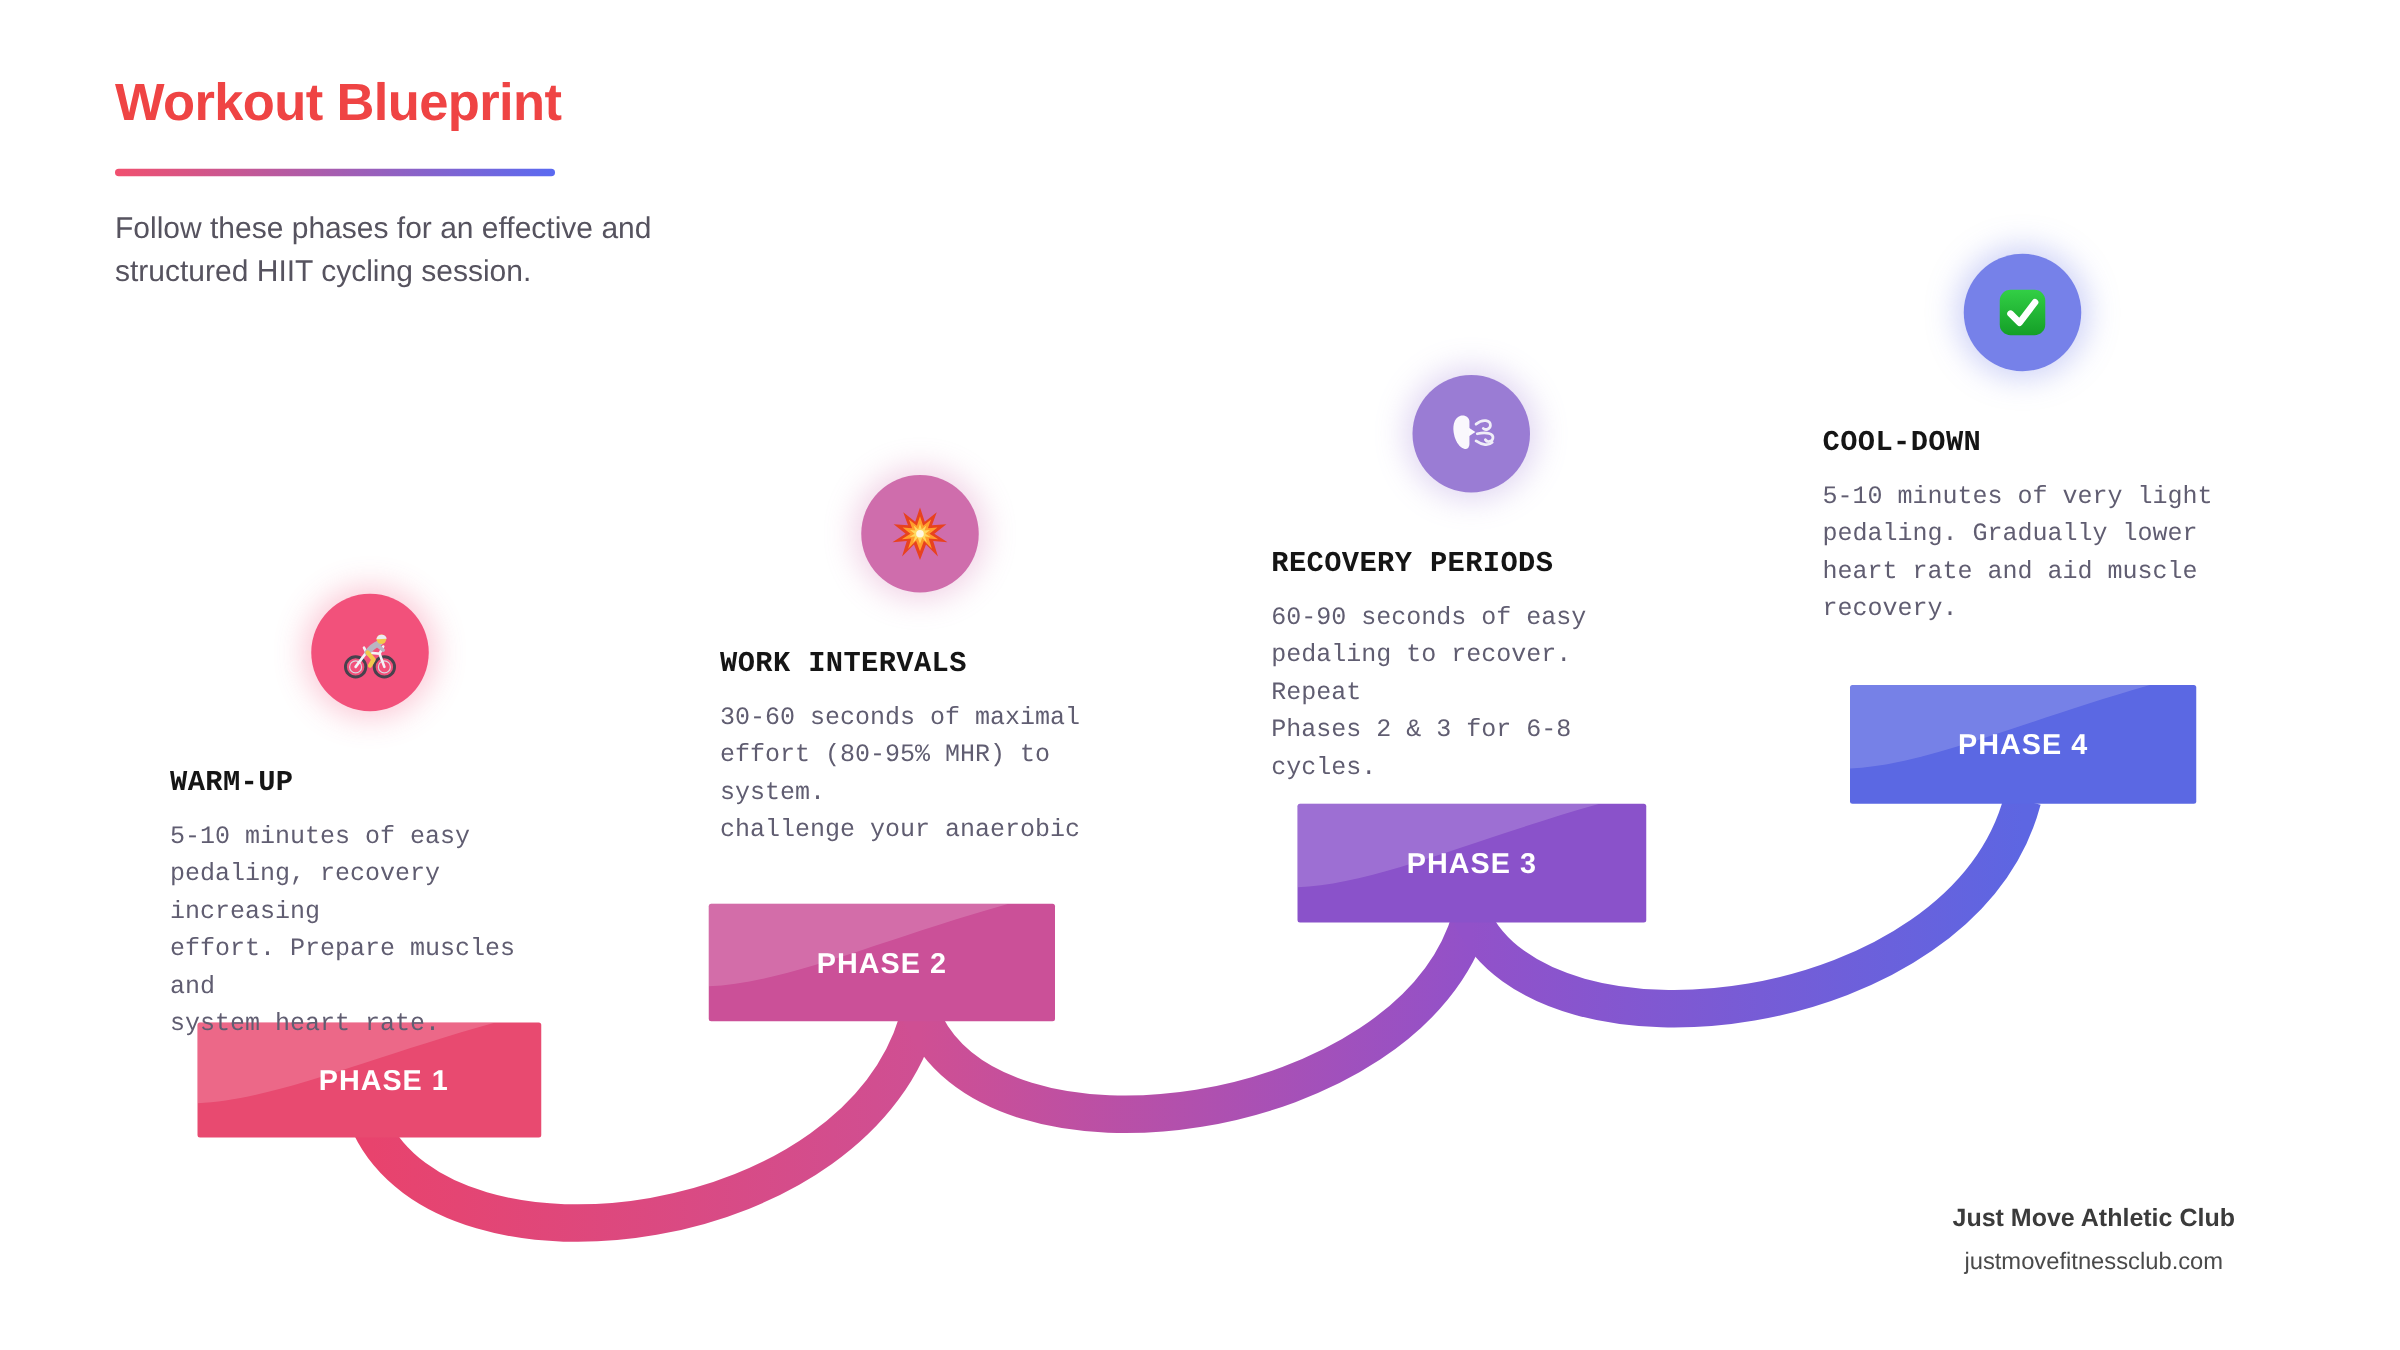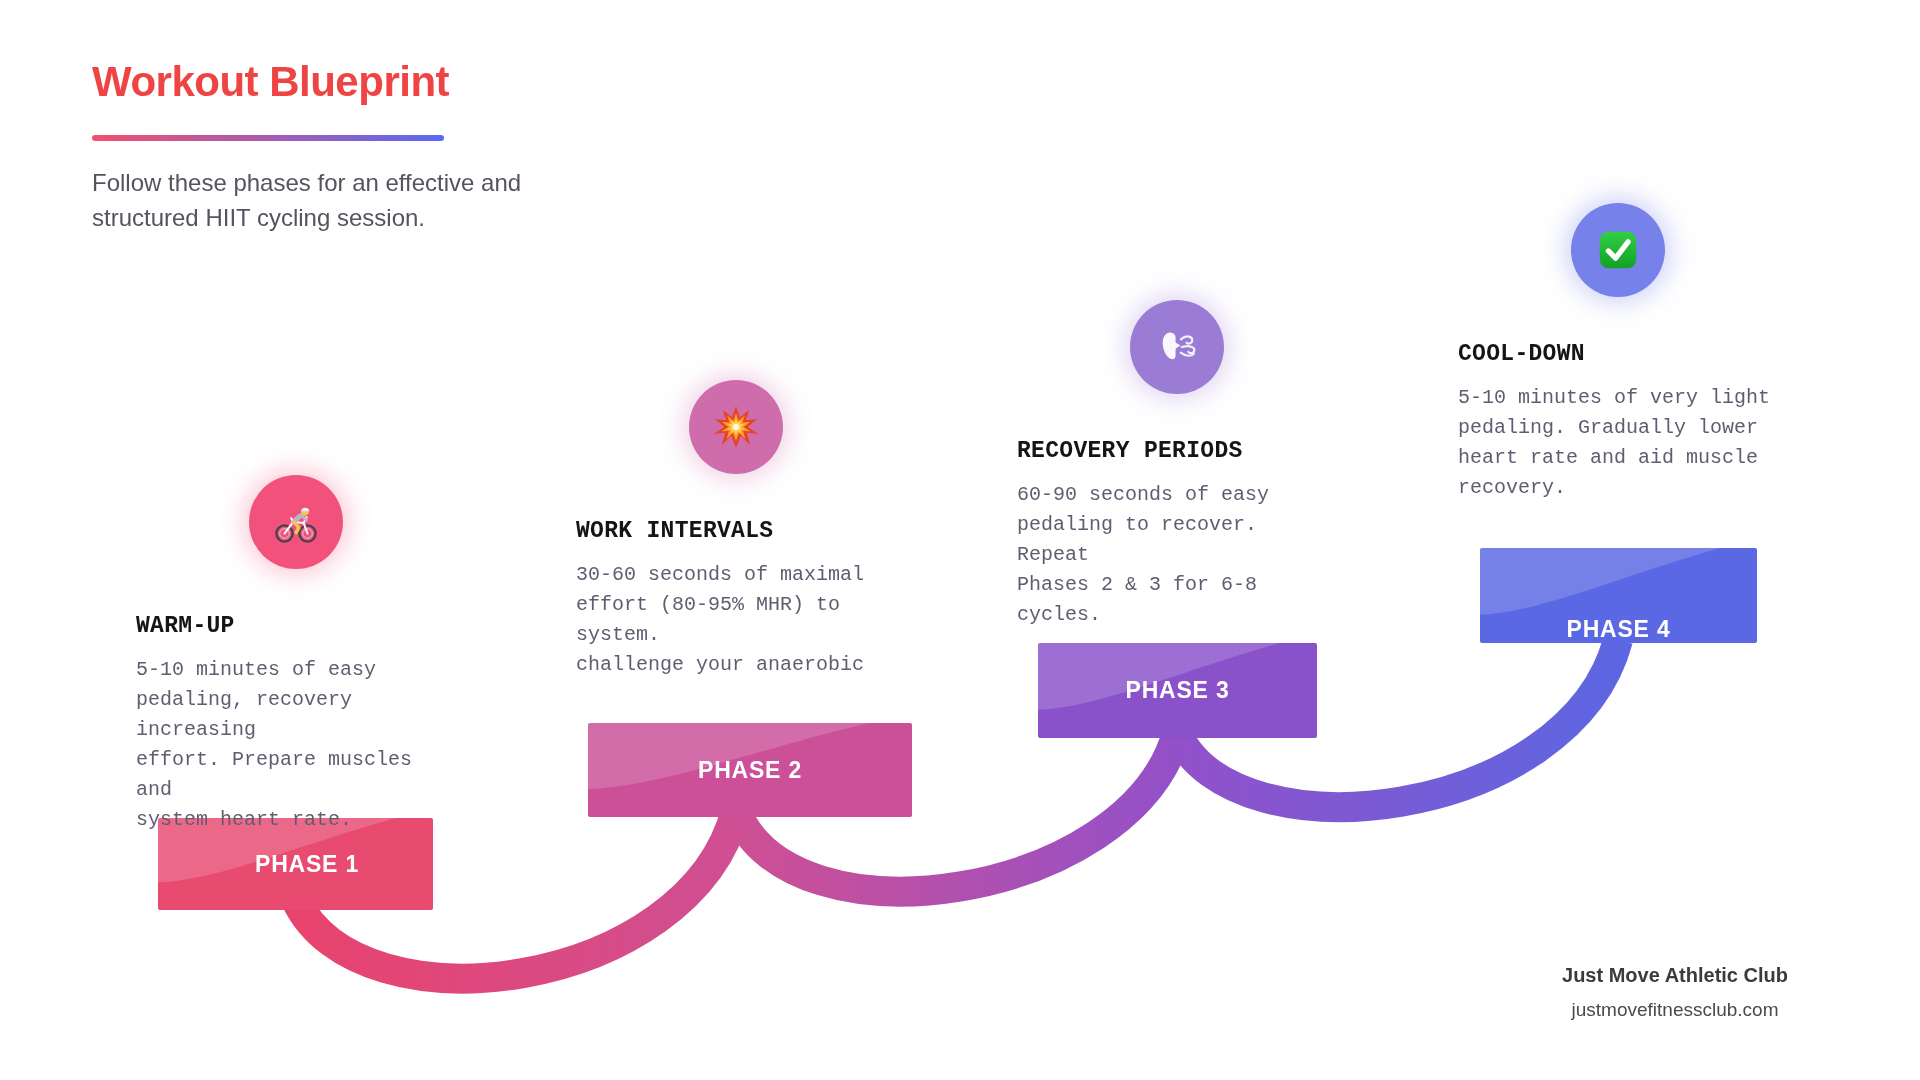--- a/index.html
+++ b/index.html
@@ -48,21 +48,21 @@
   .phase-desc { margin-top:16px; }
   .desc-line { font-size:20px; line-height:30px; color:#605d71; }
 
   
   .phase-box {
     position:absolute; z-index:2; border-radius:2px;
     display:flex; align-items:center; justify-content:center;
     overflow:hidden;
   }
   .box-1 { left:158px;  top:818px; width:275px; height:92px; }
-  .box-2 { left:588px;  top:723px; width:324px; height:94px; }
+  .box-2 { left:567px;  top:723px; width:277px; height:94px; }
   .box-3 { left:1038px; top:643px; width:279px; height:95px; }
   .box-4 { left:1480px; top:548px; width:277px; height:95px; }
   .box-sheen { position:absolute; inset:0; width:100%; height:100%; }
   .phase-box-label {
     position:relative; z-index:1;
     color:#ffffff; font-size:23px; font-weight:700; letter-spacing:.8px;
   }
 
   
   .connector-layer { position:absolute; left:0; top:0; z-index:1; }
@@ -202,21 +202,21 @@
   <div class="phase-box-label">PHASE 2</div>
 </div>
 
 <div class="phase-box box-3" style="background-color: rgb(138, 82, 202);">
   <svg class="box-sheen" viewBox="0 0 277 94" preserveAspectRatio="none">
     <path d="M0,66 C60,64 140,28 240,0 L0,0 Z" fill="#ffffff" opacity="0.17"></path>
   </svg>
   <div class="phase-box-label">PHASE 3</div>
 </div>
 
-<div class="phase-box box-4" style="background-color: rgb(91, 104, 227); align-items: flex-end;">
+<div class="phase-box box-4" style="background-color: rgb(91, 104, 227);">
   <svg class="box-sheen" viewBox="0 0 277 94" preserveAspectRatio="none">
     <path d="M0,66 C60,64 140,28 240,0 L0,0 Z" fill="#ffffff" opacity="0.17"></path>
   </svg>
   <div class="phase-box-label">PHASE 4</div>
 </div>
 
 <div class="footer">
   <div class="footer-org">Just Move Athletic Club</div>
   <div class="footer-site">justmovefitnessclub.com</div>
 </div>

